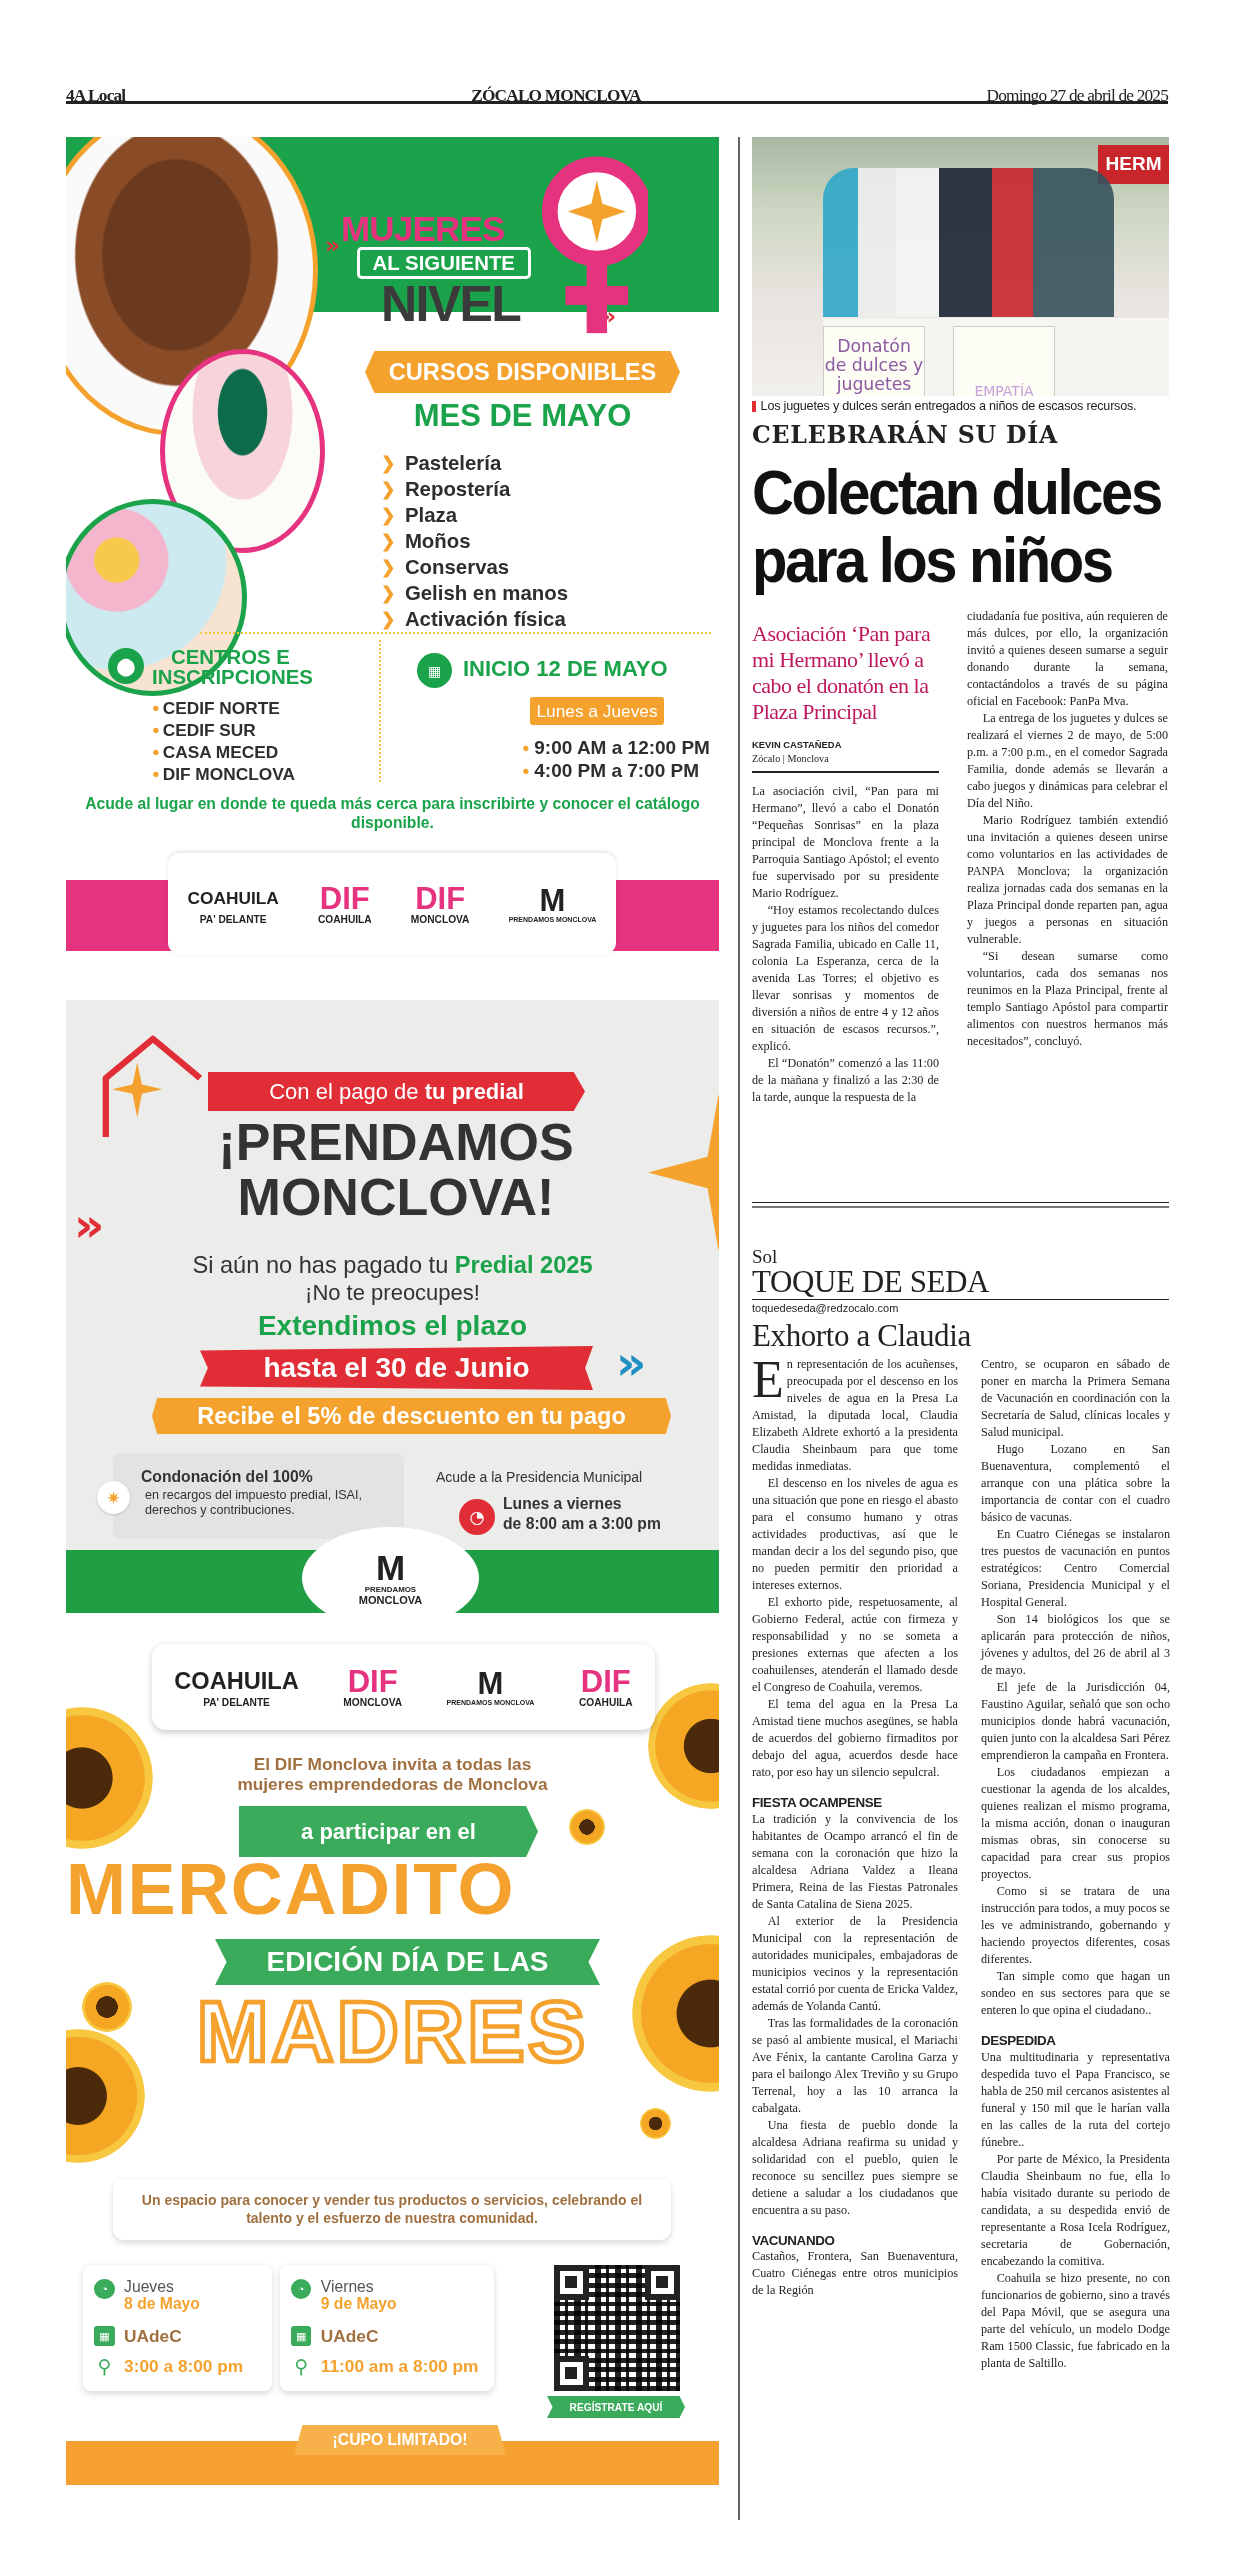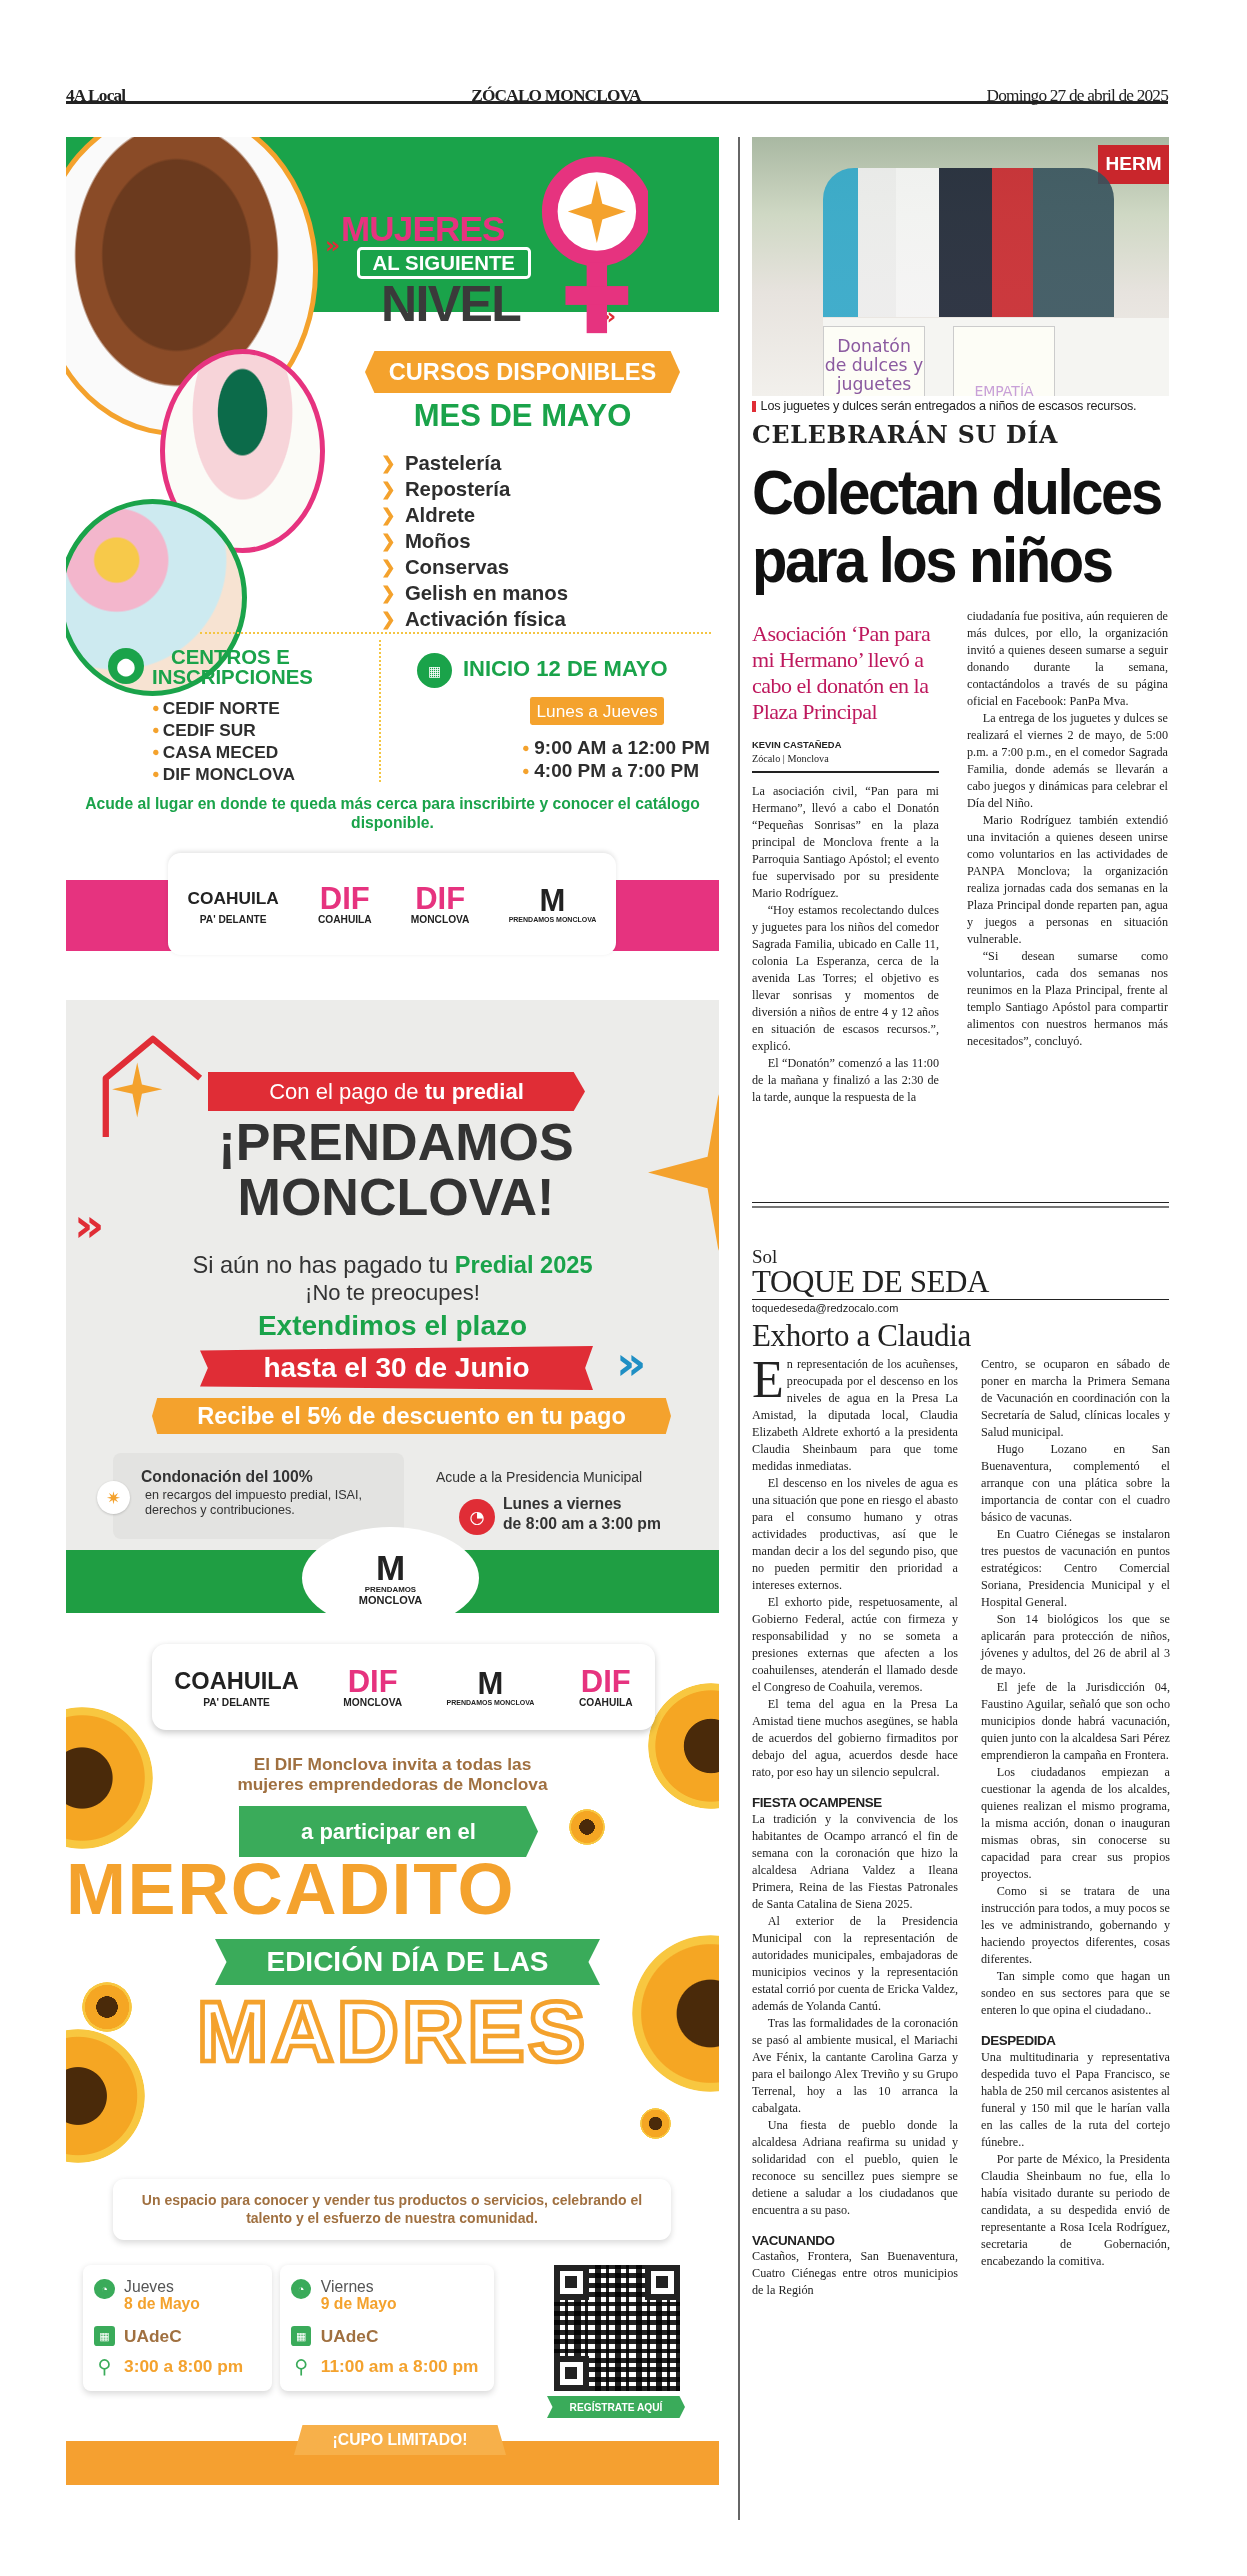--- a/index.html
+++ b/index.html
@@ -171,21 +171,21 @@
     <li>
         <span class="ch">❯</span>
         <span>Pastelería</span>
       </li>
     <li>
         <span class="ch">❯</span>
         <span>Repostería</span>
       </li>
     <li>
         <span class="ch">❯</span>
-        <span>Aldrete</span>
+        <span>Plaza</span>
       </li>
     <li>
         <span class="ch">❯</span>
         <span>Moños</span>
       </li>
     <li>
         <span class="ch">❯</span>
         <span>Conservas</span>
       </li>
     <li>
@@ -428,14 +428,15 @@
     <p>Hugo Lozano en San Buenaventura, complementó el arranque con una plática sobre la importancia de contar con el cuadro básico de vacunas.</p>
     <p>En Cuatro Ciénegas se instalaron tres puestos de vacunación en puntos estratégicos: Centro Comercial Soriana, Presidencia Municipal y el Hospital General.</p>
     <p>Son 14 biológicos los que se aplicarán para protección de niños, jóvenes y adultos, del 26 de abril al 3 de mayo.</p>
     <p>El jefe de la Jurisdicción 04, Faustino Aguilar, señaló que son ocho municipios donde habrá vacunación, quien junto con la alcaldesa Sari Pérez emprendieron la campaña en Frontera.</p>
     <p>Los ciudadanos empiezan a cuestionar la agenda de los alcaldes, quienes realizan el mismo programa, la misma acción, donan o inauguran mismas obras, sin conocerse su capacidad para crear sus propios proyectos.</p>
     <p>Como si se tratara de una instrucción para todos, a muy pocos se les ve administrando, gobernando y haciendo proyectos diferentes, cosas diferentes.</p>
     <p>Tan simple como que hagan un sondeo en sus sectores para que se enteren lo que opina el ciudadano..</p>
     <div class="subhead">DESPEDIDA</div>
     <p class="noi">Una multitudinaria y representativa despedida tuvo el Papa Francisco, se habla de 250 mil cercanos asistentes al funeral y 150 mil que le harían valla en las calles de la ruta del cortejo fúnebre..</p>
     <p>Por parte de México, la Presidenta Claudia Sheinbaum no fue, ella lo había visitado durante su periodo de candidata, a su despedida envió de representante a Rosa Icela Rodríguez, secretaria de Gobernación, encabezando la comitiva.</p>
+    <p>Coahuila se hizo presente, no con funcionarios de gobierno, sino a través del Papa Móvil, que se asegura una parte del vehículo, un modelo Dodge Ram 1500 Classic, fue fabricado en la planta de Saltillo.</p>
   </div>
 
 
 </body></html>

